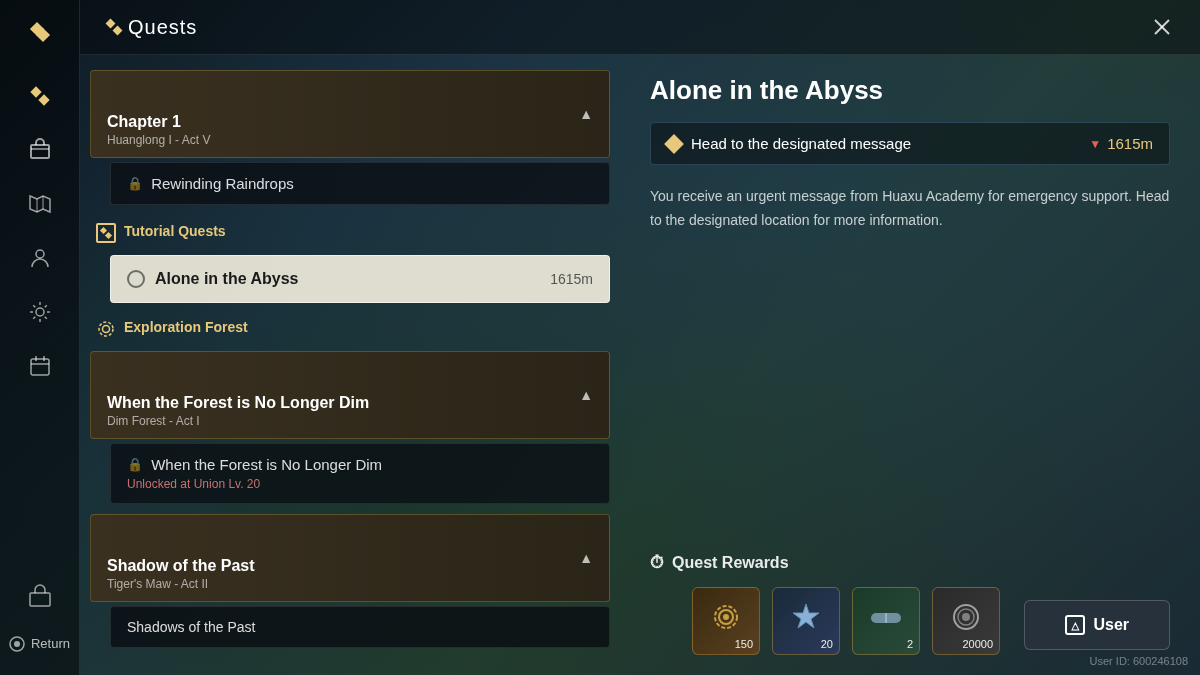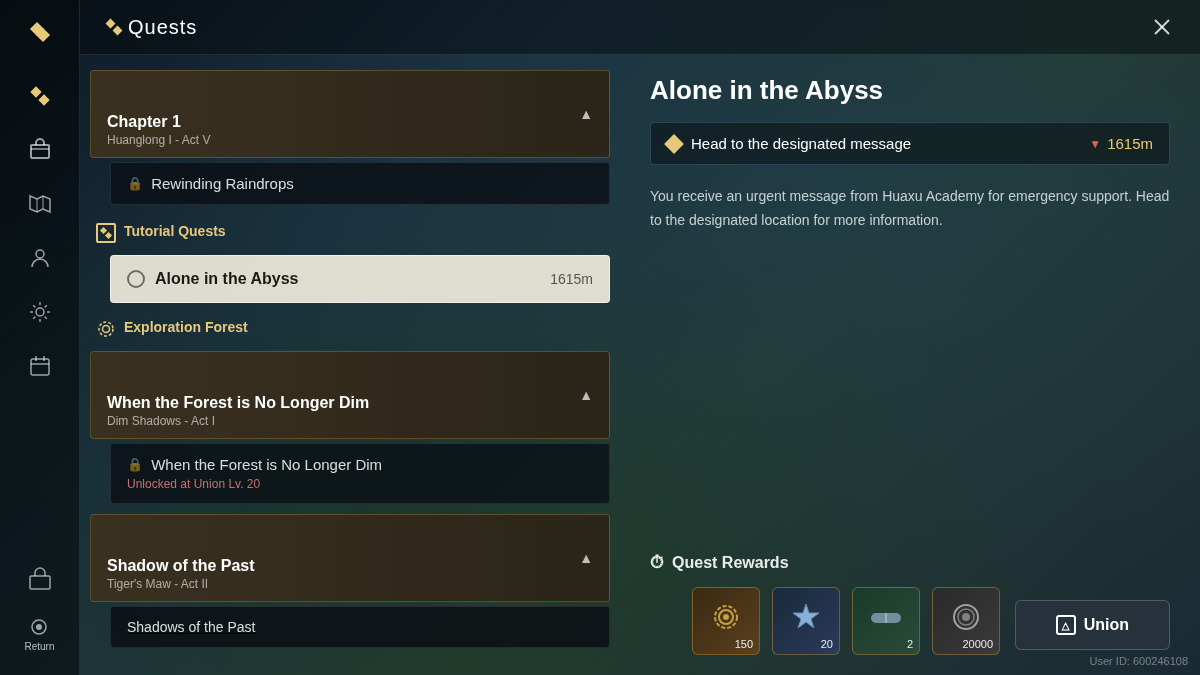--- a/index.html
+++ b/index.html
@@ -68,27 +68,25 @@
       margin-top: auto;
       padding-bottom: 15px;
       display: flex;
       flex-direction: column;
       align-items: center;
       gap: 10px;
       width: 100%;
     }
     .return-btn {
       display: flex;
-      align-items: center;
       gap: 6px;
       color: rgba(255,255,255,0.7);
-      font-size: 10px;
+      font-size: 13px;
       cursor: pointer;
       padding: 8px;
-      flex-direction: column;
     }
 
     
     .header {
       position: absolute;
       top: 0;
       left: 80px;
       right: 0;
       height: 55px;
       background: rgba(0,0,0,0.4);
@@ -266,21 +264,20 @@
     }
 
     
     .quest-subitem {
       background: rgba(10,15,20,0.85);
       border: 1px solid rgba(100,100,100,0.3);
       border-radius: 4px;
       padding: 12px 16px;
       margin-bottom: 4px;
       margin-left: 20px;
-      text-decoration: underline;
     }
 
     
     .quest-detail {
       flex: 1;
       padding: 20px 30px;
       display: flex;
       flex-direction: column;
     }
 
@@ -590,21 +587,21 @@
           <circle cx="9" cy="9" r="7" stroke="#e8c87a" stroke-width="1.5" stroke-dasharray="3 2"></circle>
         </svg>
       </div>
       <span class="section-label-text">Exploration Forest</span>
     </div>
 
     <div class="chapter-group">
       <div class="chapter-header">
         <div class="chapter-info">
           <div class="chapter-title">When the Forest is No Longer Dim</div>
-          <div class="chapter-sub">Dim Shadows - Act I</div>
+          <div class="chapter-sub">Dim Forest - Act I</div>
         </div>
         <div class="chevron">▲</div>
       </div>
       <div class="quest-item-locked">
         <div class="quest-item-name">
           <span class="lock-icon">🔒</span>
           <span>When the Forest is No Longer Dim</span>
         </div>
         <div class="quest-unlock-text">Unlocked at Union Lv. 20</div>
       </div>
@@ -689,16 +686,16 @@
       </div>
     </div>
   </div>
 
 </div>
 
 <div class="track-btn">
   <div class="track-btn-icon">
     <span>△</span>
   </div>
-  <span>Union</span>
+  <span>User</span>
 </div>
 
 <div class="user-id">User ID: 600246108</div>
 
 </body></html>

